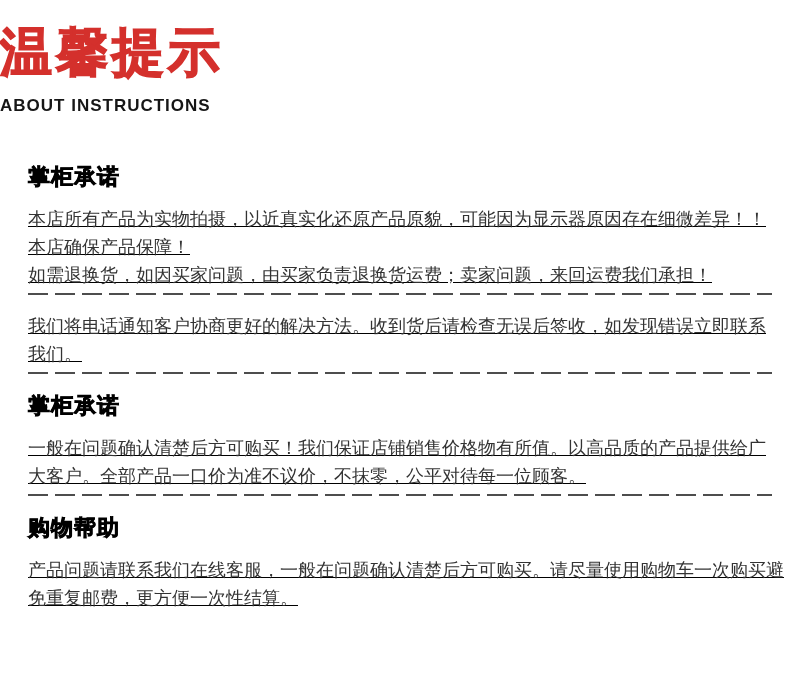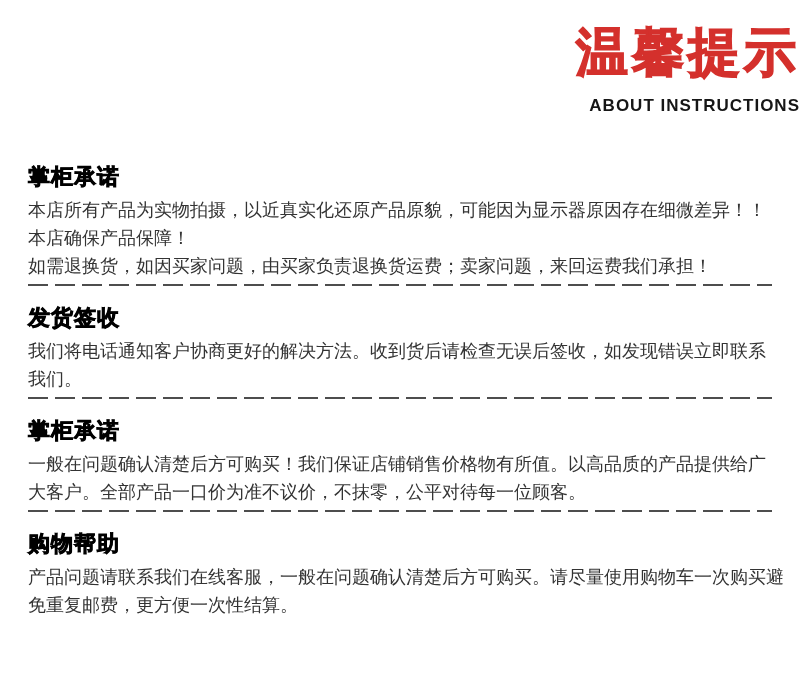--- a/index.html
+++ b/index.html
@@ -13,21 +13,21 @@
     overflow: hidden;
     font-family: "Liberation Sans", "DejaVu Sans", sans-serif;
   }
   .page {
     width: 800px;
     height: 690px;
     background: #ffffff;
     box-sizing: border-box;
   }
   .header {
-    text-align: right;
+    text-align: left;
     padding-top: 24px;
   }
   .title {
     font-size: 52px;
     line-height: 56px;
     font-weight: 900;
     color: #d4302c;
     letter-spacing: 4px;
     -webkit-text-stroke: 1.5px #d4302c;
   }
@@ -47,21 +47,22 @@
     line-height: 30px;
     font-weight: 900;
     color: #000000;
     letter-spacing: 1px;
     -webkit-text-stroke: 0.8px #000000;
   }
   .section.first .section-heading {
     margin-top: 46px;
   }
   .lines {
-    margin-top: 4px;
+    margin-top: 13px;
+    text-decoration: underline;
   }
   .body-line {
     font-size: 18px;
     line-height: 28px;
     color: #333333;
     white-space: nowrap;
   }
   .sep {
     height: 2px;
     margin: 4px 0 17px 0;
@@ -89,21 +90,20 @@
       <div class="lines">
         <div class="body-line">本店所有产品为实物拍摄，以近真实化还原产品原貌，可能因为显示器原因存在细微差异！！</div>
         <div class="body-line">本店确保产品保障！</div>
         <div class="body-line">如需退换货，如因买家问题，由买家负责退换货运费；卖家问题，来回运费我们承担！</div>
       </div>
     </div>
 
     <div class="sep"></div>
 
     <div class="section">
-      <div class="section-heading">发货签收</div>
       <div class="lines">
         <div class="body-line">我们将电话通知客户协商更好的解决方法。收到货后请检查无误后签收，如发现错误立即联系</div>
         <div class="body-line">我们。</div>
       </div>
     </div>
 
     <div class="sep"></div>
 
     <div class="section">
       <div class="section-heading">掌柜承诺</div>

